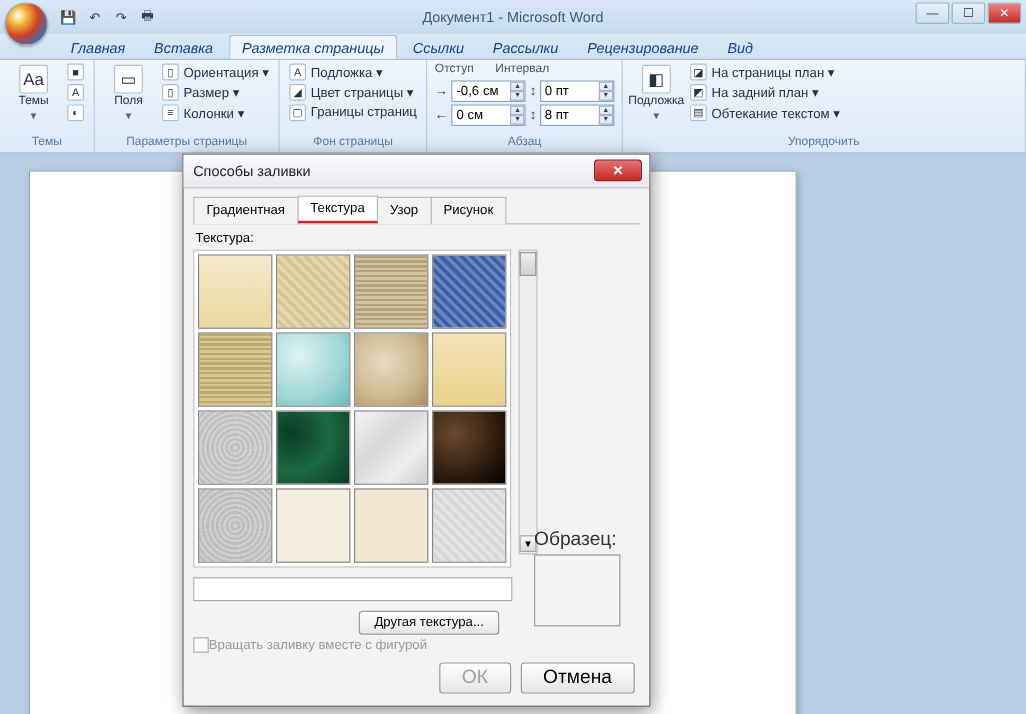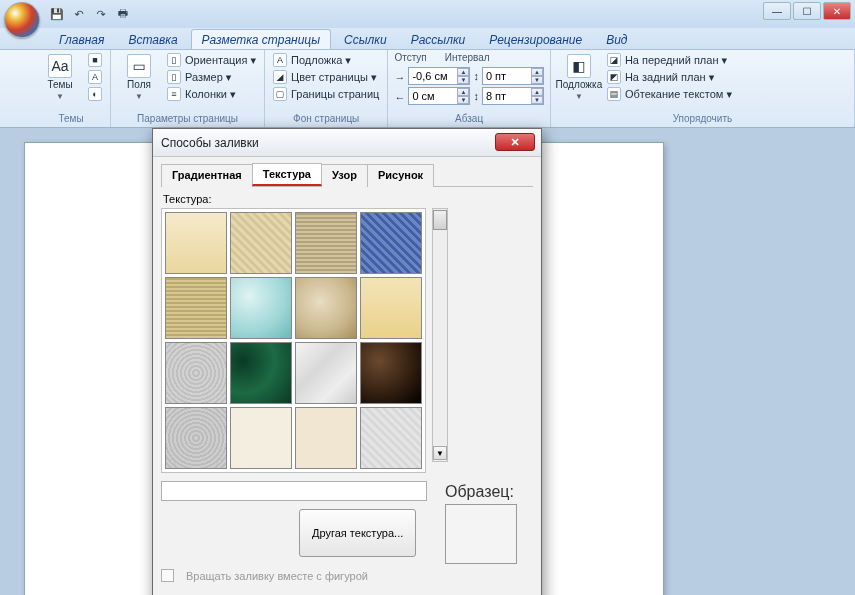--- a/index.html
+++ b/index.html
@@ -11,21 +11,21 @@
   .qat .qbtn { width:18px; height:18px; display:flex; align-items:center; justify-content:center; font-size:11px; color:#345; }
   .title-text { position:absolute; left:50%; transform:translateX(-50%); font-size:12px; color:#3a5a7a; }
   .win-btns { position:absolute; right:4px; top:2px; display:flex; gap:2px; }
   .win-btns .wb { width:28px; height:18px; background:linear-gradient(#e8f0fa,#cde0f2); border:1px solid #9bb; border-radius:2px; display:flex; align-items:center; justify-content:center; font-size:10px; color:#234;}
   .win-btns .wb.close { background:linear-gradient(#f08080,#c03030); color:#fff;}
   
   .ribbon-tabs { height:22px; background:linear-gradient(#dbe9f7,#cfe1f3); display:flex; align-items:flex-end; padding-left:48px; gap:2px; font-size:12px; border-bottom:1px solid #a8c0d8;}
   .ribbon-tabs .tab { padding:3px 10px 2px; color:#15428b; cursor:pointer; border:1px solid transparent; border-bottom:none; border-radius:3px 3px 0 0;font-style:italic;}
   .ribbon-tabs .tab.active { background:#eef5fc; border-color:#a8c0d8;}
   
-  .ribbon { height:78px; background:linear-gradient(#eef5fc,#dce9f7); display:flex; border-bottom:1px solid #9db4cc; font-size:11px; color:#234;padding-left:32px;}
+  .ribbon { height:78px; background:linear-gradient(#eef5fc,#dce9f7); display:flex; border-bottom:1px solid #9db4cc; font-size:11px; color:#234;}
   .rgroup { border-right:1px solid #b8cde0; padding:2px 6px; display:flex; flex-direction:column; justify-content:space-between; position:relative;}
   .rgroup-body { display:flex; gap:4px; align-items:flex-start; flex:1;}
   .rgroup-label { font-size:10px; color:#5a7aa0; text-align:center; padding:1px 0;}
   .bigbtn { display:flex; flex-direction:column; align-items:center; width:44px; padding:2px; gap:2px; cursor:pointer;}
   .bigbtn .ic { width:24px; height:24px; background:#fff; border:1px solid #a8c0d8; border-radius:2px; display:flex; align-items:center; justify-content:center; font-size:14px;}
   .bigbtn .lbl { font-size:10px; line-height:1; text-align:center;}
   .drop { font-size:8px; color:#567;}
   .smallbtn-col { display:flex; flex-direction:column; gap:1px;}
   .smallbtn { display:flex; align-items:center; gap:4px; padding:1px 2px; cursor:pointer; white-space:nowrap;}
   .smallbtn .sic { width:14px; height:14px; background:#fff; border:1px solid #a8c0d8; border-radius:2px; font-size:9px; display:flex; align-items:center; justify-content:center;}
@@ -37,21 +37,21 @@
   .glabel { font-size:10px; color:#456; margin-bottom:2px;}
   
   .workspace { position:absolute; top:128px; bottom:0; left:0; right:0; background:#b9cde2; overflow:hidden;}
   .page { position:absolute; left:24px; top:14px; width:640px; height:460px; background:#fff; border:1px solid #8aa; box-shadow:2px 2px 6px rgba(0,0,0,.2);}
   
   .dialog { position:absolute; left:152px; top:128px; width:390px; background:#f2f2f2; border:1px solid #6a6a6a; box-shadow:2px 4px 14px rgba(0,0,0,.45); font-size:11px; z-index:50;}
   .dlg-title { height:28px; background:linear-gradient(#fdfdfe,#e4e9ef); display:flex; align-items:center; padding:0 8px; position:relative; border-bottom:1px solid #c6c6c6;}
   .dlg-title .t { font-size:12px; color:#222;}
   .dlg-close { position:absolute; right:6px; top:4px; width:40px; height:18px; background:linear-gradient(#e57373,#c62828); border:1px solid #8a2020; border-radius:3px; color:#fff; display:flex; align-items:center; justify-content:center; font-size:11px; font-weight:bold;}
   .dlg-body { padding:6px 8px 10px;}
-  .dlg-tabs { display:flex; border-bottom:1px solid #bcbcbc; margin-bottom:6px;font-weight:bold;}
+  .dlg-tabs { display:flex; border-bottom:1px solid #bcbcbc; margin-bottom:6px;}
   .dlg-tab { padding:4px 10px; border:1px solid #bcbcbc; border-bottom:none; background:#f2f2f2; margin-right:-1px; font-size:11px; position:relative; top:1px; cursor:pointer;}
   .dlg-tab.active { background:#fff; border-bottom:2px solid #c62828; top:0; z-index:1;}
   .tex-label { margin:4px 0 3px 2px;}
   .tex-panel { display:flex; gap:6px; align-items:flex-start;}
   .tex-grid { display:grid; grid-template-columns:repeat(4,62px); grid-auto-rows:62px; gap:3px; background:#fff; padding:3px; border:1px solid #c0c0c0;}
   .swatch { border:1px solid #888; background-size:10px 10px; }
   
   .t0{background:linear-gradient(#f5eacb,#ead79f);} 
   .t1{background:repeating-linear-gradient(45deg,#e4d7b0 0 3px,#d6c696 3px 6px);} 
   .t2{background:repeating-linear-gradient(0deg,#d0c3a0 0 2px,#b3a27a 2px 4px),repeating-linear-gradient(90deg,#d0c3a0 0 2px,#b3a27a 2px 4px);} 
@@ -65,41 +65,42 @@
   .t10{background:linear-gradient(135deg,#f4f4f4,#d8d8d8 40%,#eee 70%,#ccc);} 
   .t11{background:radial-gradient(circle at 30% 30%,#6b4a2e,#2e1c0e 60%,#000);} 
   .t12{background:repeating-radial-gradient(circle,#cecece 0 2px,#bcbcbc 2px 4px);} 
   .t13{background:#f4eee0;} 
   .t14{background:#f0e6d2;} 
   .t15{background:repeating-linear-gradient(45deg,#e4e4e4 0 3px,#d8d8d8 3px 6px);} 
   .scrolltrack { width:16px; height:254px; background:#eee; border:1px solid #c0c0c0; display:flex; flex-direction:column; justify-content:space-between; align-items:center; padding:1px 0;}
   .scrolltrack .ar { width:14px; height:14px; background:linear-gradient(#f8f8f8,#ddd); border:1px solid #aaa; font-size:8px; display:flex; align-items:center; justify-content:center;}
   .scrolltrack .thumb { width:14px; height:20px; background:linear-gradient(#f0f0f0,#d0d0d0); border:1px solid #999; margin-top:-230px;}
   .tex-name { width:266px; height:20px; border:1px solid #aeaeae; background:#fff; margin-top:8px;}
-  .other-btn { margin:8px 0 12px 138px; padding:17px 12px; border:1px solid #9a9a9a; background:linear-gradient(#fdfdfd,#e6e6e6); border-radius:3px; font-size:11px; cursor:pointer;text-align:center;}
-  .chk-row { display:flex; align-items:flex-end; gap:12px; color:#9a9a9a; margin-bottom:18px;}
+  .other-btn { margin:8px 0 2px 138px; padding:3px 12px; border:1px solid #9a9a9a; background:linear-gradient(#fdfdfd,#e6e6e6); border-radius:3px; font-size:11px; cursor:pointer;text-align:center;}
+  .chk-row { display:flex; align-items:flex-end; gap:0; color:#9a9a9a; margin-bottom:8px;}
   .chk { width:13px; height:13px; border:1px solid #b0b0b0; background:#fafafa;}
   .sample { position:absolute; right:18px; bottom:66px; width:78px;}
   .sample-label { font-size:16px; color:#333; margin-bottom:3px;}
   .sample-box { width:72px; height:60px; border:1px solid #9a9a9a; background:#f4f4f4;}
   .dlg-footer { display:flex; justify-content:flex-end; gap:8px; padding:0 4px;}
-  .dlg-btn { padding:3px 18px; border:1px solid #9a9a9a; background:linear-gradient(#fdfdfd,#e6e6e6); border-radius:3px; font-size:11px; cursor:pointer;text-align:right;}
+  .dlg-btn { padding:3px 18px; border:1px solid #9a9a9a; background:linear-gradient(#fdfdfd,#e6e6e6); border-radius:3px; font-size:16px; cursor:pointer;text-align:right;}
   .dlg-btn.disabled { color:#a0a0a0;}
 </style>
 </head>
 <body>
 
 <div class="titlebar">
   <div class="office-btn"></div>
   <div class="qat">
     <div class="qbtn">💾</div>
     <div class="qbtn">↶</div>
     <div class="qbtn">↷</div>
     <div class="qbtn">🖶</div>
   </div>
+  <div class="title-text">Документ1 - Microsoft Word</div>
   <div class="win-btns">
     <div class="wb">—</div>
     <div class="wb">☐</div>
     <div class="wb close">✕</div>
   </div>
 </div>
 
 <div class="ribbon-tabs">
   <div class="tab">Главная</div>
   <div class="tab">Вставка</div>
@@ -216,21 +217,21 @@
   <div class="rgroup" style="flex:1;">
     <div class="rgroup-body">
       <div class="bigbtn">
         <div class="ic">◧</div>
         <div class="lbl">Подложка</div>
         <div class="drop">▼</div>
       </div>
       <div class="smallbtn-col">
         <div class="smallbtn">
             <div class="sic">◪</div>
-            <span>На передний план ▾</span>
+            <span>На страницы план ▾</span>
           </div>
         <div class="smallbtn">
             <div class="sic">◩</div>
             <span>На задний план ▾</span>
           </div>
         <div class="smallbtn">
             <div class="sic">▤</div>
             <span>Обтекание текстом ▾</span>
           </div>
       </div>

